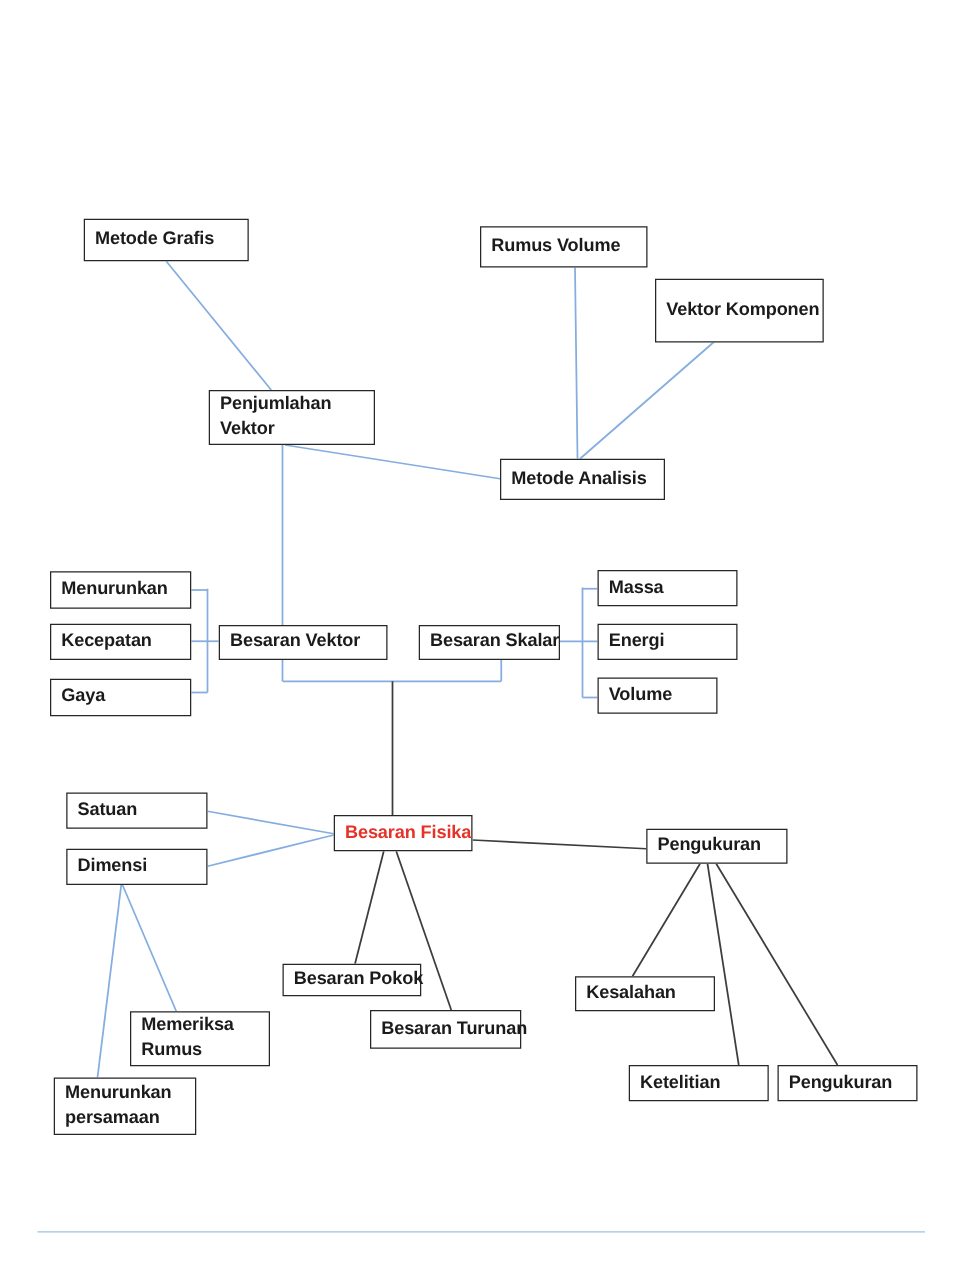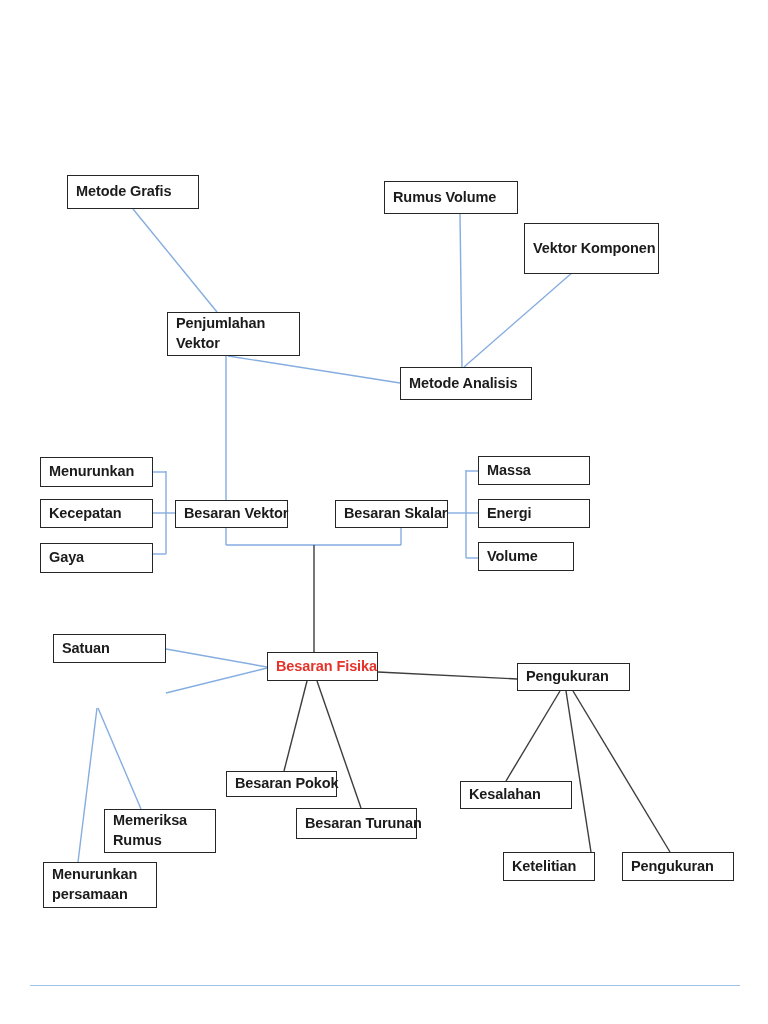--- a/index.html
+++ b/index.html
@@ -96,38 +96,41 @@
 
   <div class="node sl" style="left:40px;top:457px;width:113px;height:30px">
       <span>Menurunkan</span>
     </div>
   <div class="node sl" style="left:40px;top:499px;width:113px;height:29px">
       <span>Kecepatan</span>
     </div>
   <div class="node sl" style="left:40px;top:543px;width:113px;height:30px">
       <span>Gaya</span>
     </div>
-  <div class="node sl" style="left:175px;top:500px;width:113px;height:28px">
+  <div class="node sl" style="left:175px;top:500px;width:135px;height:28px">
       <span>Besaran Vektor</span>
     </div>
   <div class="node sl" style="left:335px;top:500px;width:113px;height:28px">
       <span>Besaran Skalar</span>
     </div>
   <div class="node sl" style="left:478px;top:456px;width:112px;height:29px">
       <span>Massa</span>
     </div>
   <div class="node sl" style="left:478px;top:499px;width:112px;height:29px">
       <span>Energi</span>
     </div>
   <div class="node sl" style="left:478px;top:542px;width:96px;height:29px">
       <span>Volume</span>
     </div>
 
   <div class="node sl" style="left:53px;top:634px;width:113px;height:29px">
       <span>Satuan</span>
+    </div>
+  <div class="node sl" style="left:53px;top:679px;width:113px;height:29px">
+      <span>Dimensi</span>
     </div>
   <div class="node sl accent" style="left: 267px; top: 652px; width: 111px; height: 29px; color: rgb(229, 51, 42); text-align: right;">
       <span>Besaran Fisika</span>
     </div>
   <div class="node sl" style="left:517px;top:663px;width:113px;height:28px">
       <span>Pengukuran</span>
     </div>
 
   <div class="node sl" style="left:226px;top:771px;width:111px;height:26px">
       <span>Besaran Pokok</span>
@@ -137,21 +140,21 @@
     </div>
   <div class="node sl" style="left:460px;top:781px;width:112px;height:28px">
       <span>Kesalahan</span>
     </div>
   <div class="node" style="left:104px;top:809px;width:112px;height:44px">
       <span>Memeriksa Rumus</span>
     </div>
   <div class="node" style="left:43px;top:862px;width:114px;height:46px">
       <span>Menurunkan persamaan</span>
     </div>
-  <div class="node sl" style="left:503px;top:852px;width:92px;height:29px">
+  <div class="node sl" style="left:503px;top:852px;width:112px;height:29px">
       <span>Ketelitian</span>
     </div>
   <div class="node sl" style="left:622px;top:852px;width:112px;height:29px">
       <span>Pengukuran</span>
     </div>
 
   <div class="footer-line"></div>
 </div>
 
 </body></html>

